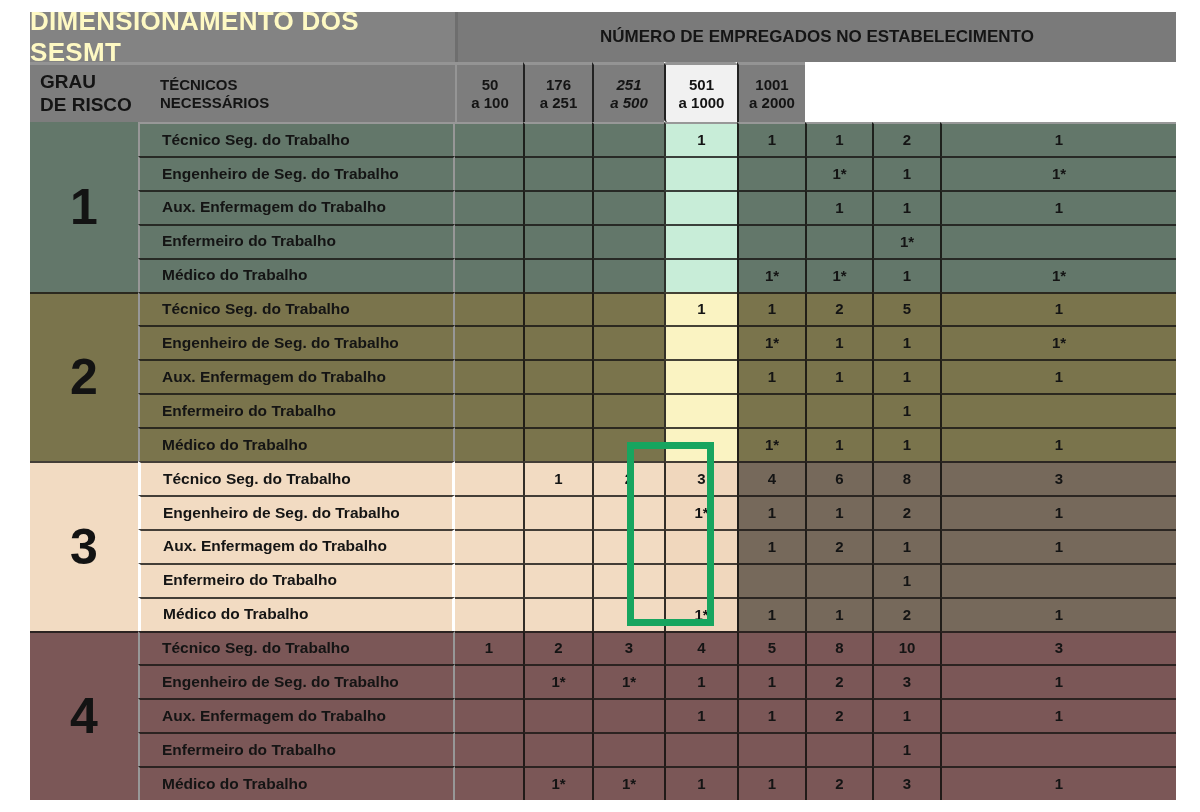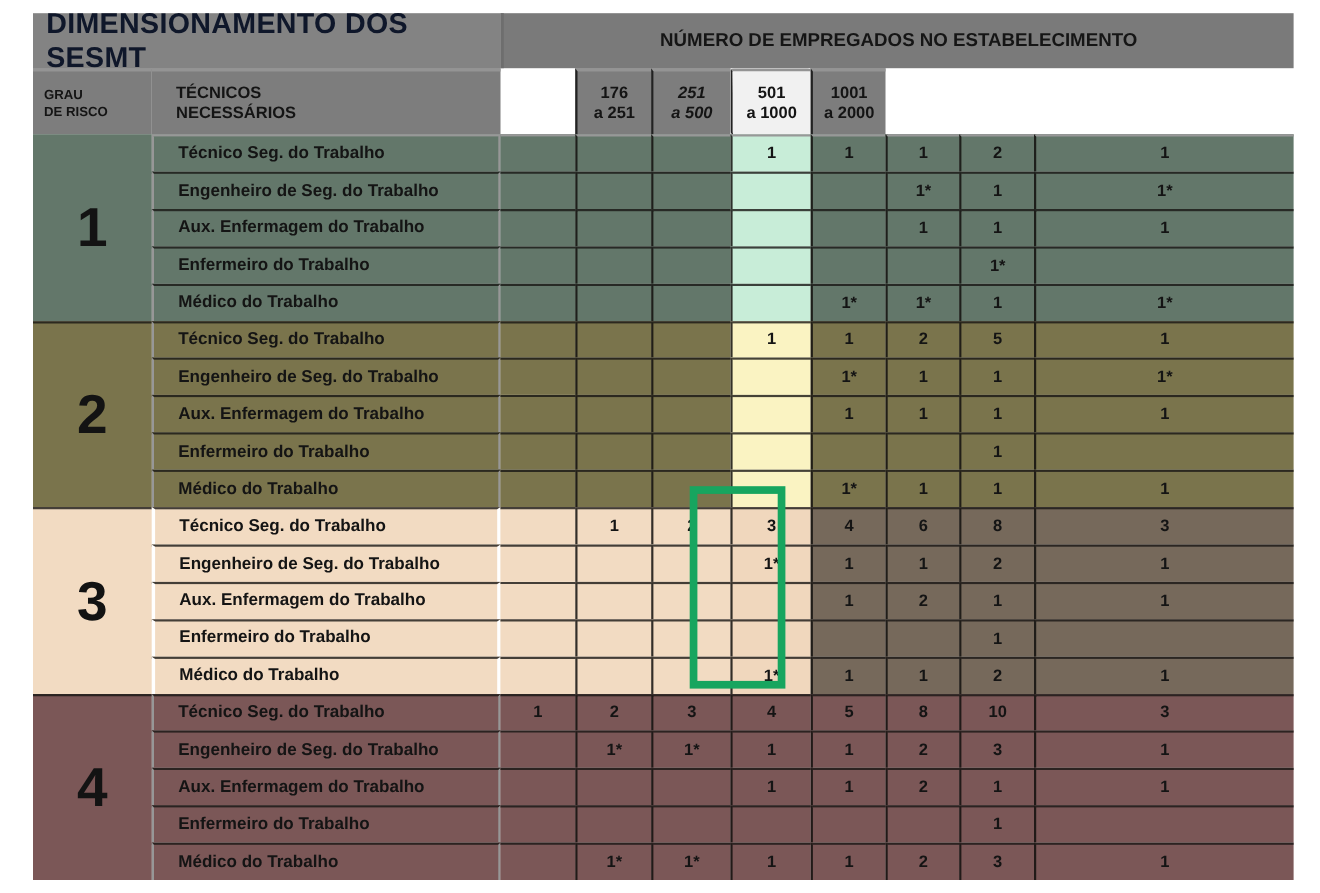--- a/index.html
+++ b/index.html
@@ -15,30 +15,30 @@
     grid-template-rows:50px 60px repeat(20,1fr);
     grid-auto-flow:row;
   }
   .cell{
     display:flex;align-items:center;justify-content:center;
     font-weight:bold;box-sizing:border-box;line-height:1.2;
   }
   
   .title-left{
     grid-column:1/3;grid-row:1;background:#838383;
-    justify-content:flex-start;padding-left:12px;
-    font-size:26px;letter-spacing:.3px;color:#0f172a;
+    justify-content:flex-start;padding-left:0;
+    font-size:26px;letter-spacing:.3px;color:#fef9c3;
   }
   .title-right{
     grid-column:3/11;grid-row:1;background:#7a7a7a;
     font-size:17px;border-left:3px solid #6e6e6e;color:#151515;
   }
   .h-grau{
     grid-column:1;grid-row:2;background:#7d7d7d;
-    justify-content:flex-start;padding-left:10px;font-size:12px;
+    justify-content:flex-start;padding-left:10px;font-size:19px;
     white-space:pre-line;border-top:3px solid #949494;
   }
   .h-tec{
     grid-column:2;grid-row:2;background:#7d7d7d;
     justify-content:flex-start;padding-left:22px;font-size:15px;
     white-space:pre-line;border-top:3px solid #949494;
   }
   .hrange{
     grid-row:2;background:#7d7d7d;font-size:15px;white-space:pre-line;
     text-align:center;border-left:2px solid #222222;border-top:3px solid #949494;
@@ -70,20 +70,22 @@
 </head>
 <body>
 
 <div class="grid" id="grid">
   <div class="cell title-left">DIMENSIONAMENTO DOS SESMT</div>
   <div class="cell title-right">NÚMERO DE EMPREGADOS NO ESTABELECIMENTO</div>
   <div class="cell h-grau">GRAU
 DE RISCO</div>
   <div class="cell h-tec">TÉCNICOS
 NECESSÁRIOS</div>
+<div class="cell hrange first" style="grid-area: 2 / 3;">50
+a 100</div>
     <div class="cell hrange" style="grid-area: 2 / 4;">176
 a 251</div>
     <div class="cell hrange" style="grid-area: 2 / 5; font-style: italic;">251
 a 500</div>
     <div class="cell hrange hl-head" style="grid-area: 2 / 6;">501
 a 1000</div>
     <div class="cell hrange" style="grid-area: 2 / 7;">1001
 a 2000</div>
     <div class="cell risk" style="background: rgb(99, 119, 106);">1</div>
     <div class="cell lbl ft" style="background: rgb(99, 119, 106);">Técnico Seg. do Trabalho</div>

